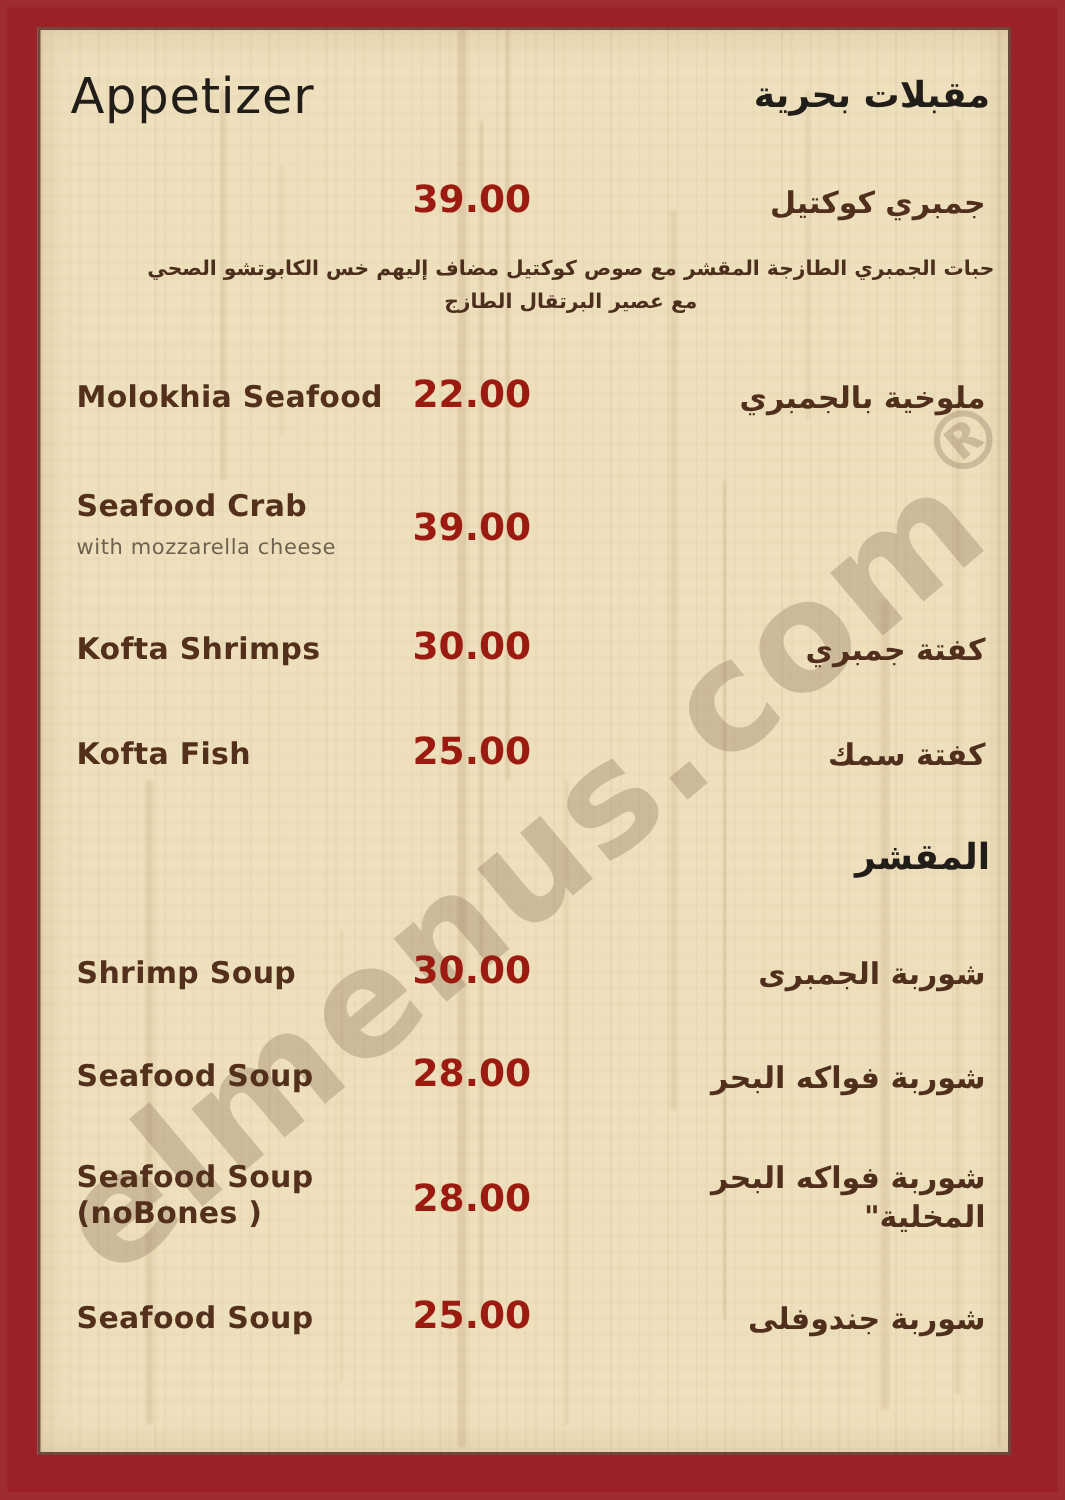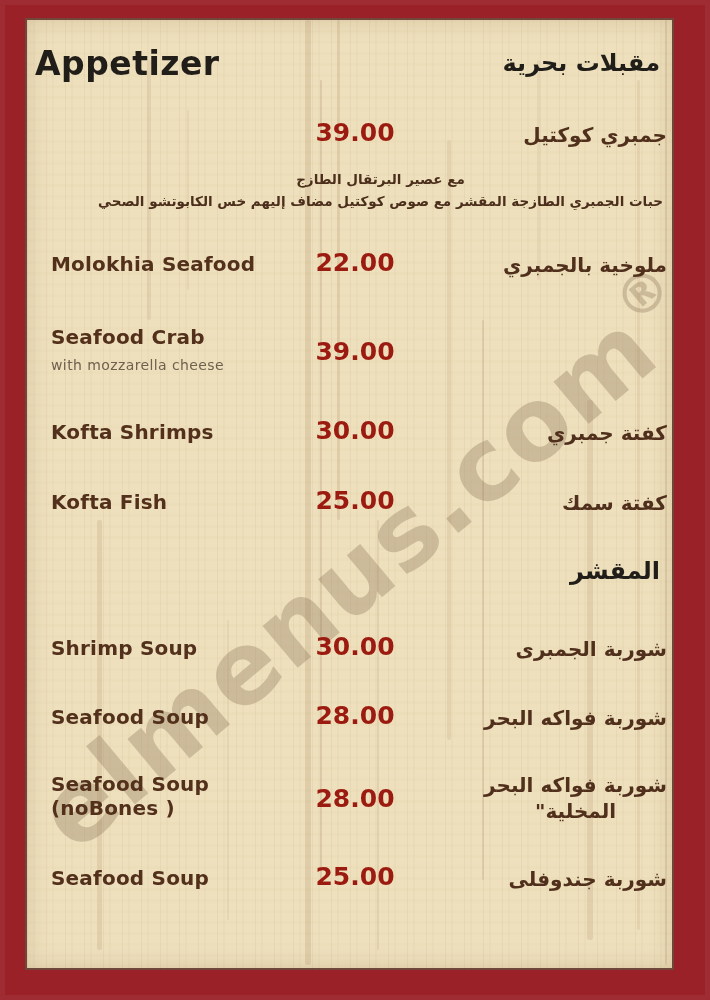--- a/index.html
+++ b/index.html
@@ -20,27 +20,27 @@
   .texture{position:absolute;inset:0;pointer-events:none;}
   .streak{position:absolute;background:rgba(150,110,70,0.20);filter:blur(0.7px);border-radius:2px;}
 
   .watermark{position:absolute;left:-89px;top:457px;width:820px;height:130px;line-height:130px;
     transform:rotate(-40deg);font-size:100px;font-weight:700;letter-spacing:2px;
     color:rgba(138,113,86,0.33);text-align:center;white-space:nowrap;pointer-events:none;}
   .watermark .reg{font-size:54px;vertical-align:46px;letter-spacing:0;}
 
   .row{position:absolute;left:0;right:0;height:34px;}
   .c-en{position:absolute;left:24px;top:0;font-size:20px;font-weight:700;color:#52301b;line-height:24px;letter-spacing:0.2px;}
-  .c-price{position:absolute;left:248px;width:160px;top:-3px;text-align:center;font-size:25px;font-weight:700;color:#9c1b10;line-height:28px;}
-  .c-ar{position:absolute;right:5px;top:0;text-align:center;direction:rtl;font-size:20px;font-weight:700;color:#50301c;line-height:26px;}
+  .c-price{position:absolute;left:248px;width:160px;top:-3px;text-align:left;font-size:25px;font-weight:700;color:#9c1b10;line-height:28px;}
+  .c-ar{position:absolute;right:15px;top:0;text-align:right;direction:rtl;font-size:20px;font-weight:700;color:#50301c;line-height:26px;}
   .row-2l .c-price{top:13px;}
   .sub-en{font-size:14px;font-weight:400;color:#6e614e;margin-top:4px;letter-spacing:0.4px;}
   .sub-ar{font-size:13px;font-weight:700;color:#b3a07c;margin-top:9px;}
 
-  .hdr .hdr-en{position:absolute;left:8px;top:0;font-size:33px;font-weight:700;color:#211d19;letter-spacing:0.5px;}
+  .hdr .hdr-en{position:absolute;left:20px;top:0;font-size:33px;font-weight:400;color:#211d19;letter-spacing:0.5px;}
   .hdr .hdr-ar{position:absolute;right:12px;top:5px;direction:rtl;font-size:24px;font-weight:700;color:#211d19;}
 
   .desc{position:absolute;left:70px;right:8px;direction:rtl;text-align:center;
     font-size:13.5px;font-weight:700;color:#4b2e1b;line-height:22px;}
 </style>
 </head>
 <body>
 
 <div class="menu">
   <div class="paper">
@@ -68,22 +68,22 @@
       <div class="hdr-en">Appetizer</div>
       <div class="hdr-ar">مقبلات بحرية</div>
     </div>
 
     <div class="row" style="top:102px">
       <div class="c-price">39.00</div>
       <div class="c-ar">جمبري كوكتيل</div>
     </div>
 
     <div class="desc" style="top:148px">
+      <div>حبات الجمبري الطازجة المقشر مع صوص كوكتيل مضاف إليهم خس الكابوتشو الصحي</div>
       <div>مع عصير البرتقال الطازج</div>
-      <div>حبات الجمبري الطازجة المقشر مع صوص كوكتيل مضاف إليهم خس الكابوتشو الصحي</div>
     </div>
 
     <div class="row" style="top:232px">
       <div class="c-en">Molokhia Seafood</div>
       <div class="c-price">22.00</div>
       <div class="c-ar">ملوخية بالجمبري</div>
     </div>
 
     <div class="row row-2l" style="top:305px">
       <div class="c-en">

